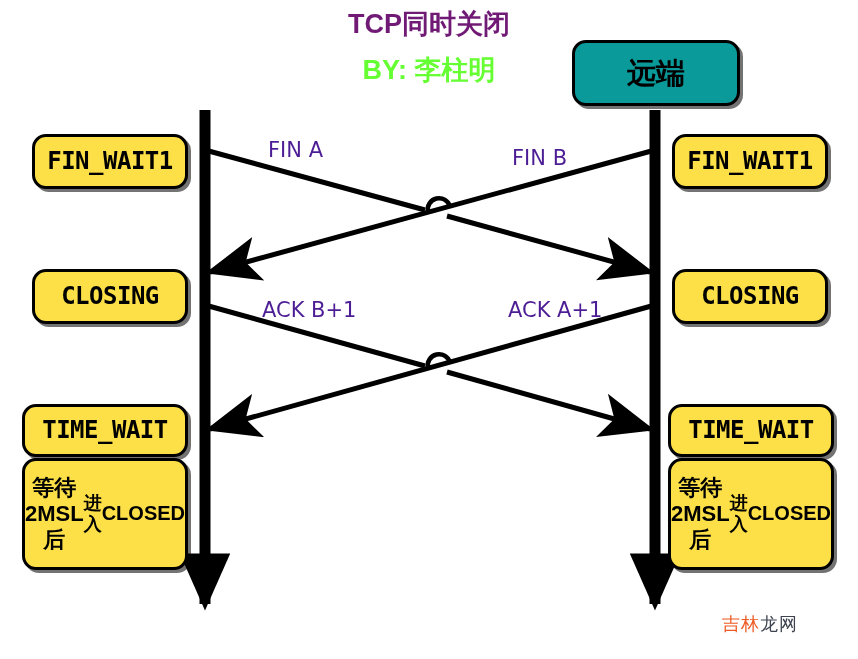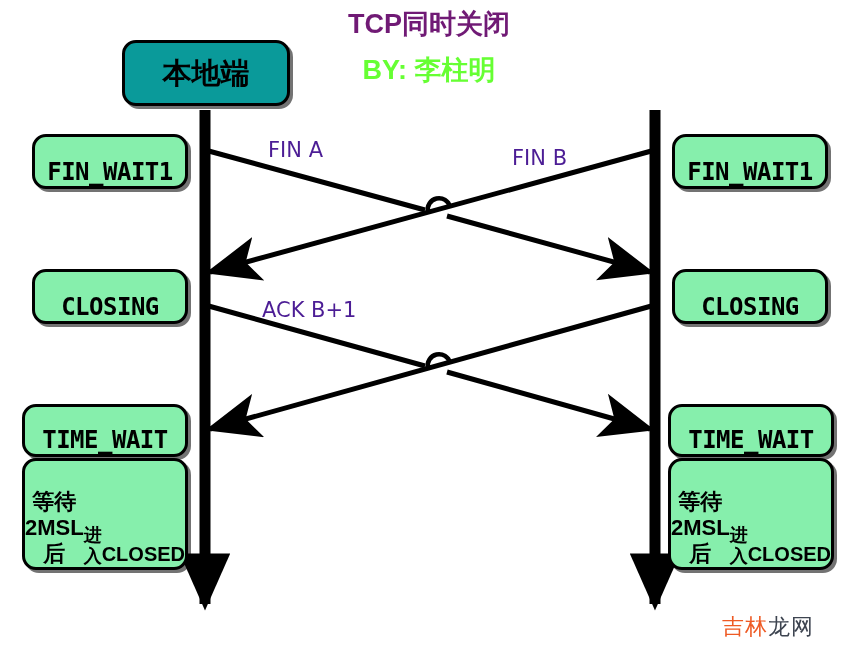--- a/index.html
+++ b/index.html
@@ -63,27 +63,26 @@
     box-shadow: 3px 3px 0px rgba(0,0,0,0.55);
     line-height: 1.18;
   }
   .endpoint-box {
     background: #0a9a9a;
     font-size: 29px;
     font-weight: bold;
     color: #000000;
   }
   .state-box {
-    background: #86efac;
+    background: #fde047;
     font-size: 24px;
     font-weight: bold;
     color: #000000;
     font-family: "DejaVu Sans Mono", "Liberation Mono", monospace;
     letter-spacing: -0.5px;
-    align-items: flex-end;
   }
   .state-box.multiline {
     font-family: "Liberation Sans", "DejaVu Sans", sans-serif;
     letter-spacing: 0px;
   }
   .state-box.multiline .ln0 { font-size: 22px; font-weight: bold; }
   .state-box.multiline .ln1 { font-size: 18px; font-weight: bold; }
   .state-box.multiline .ln2 { font-size: 20px; font-weight: bold; }
 
   
@@ -93,21 +92,21 @@
     color: #4c1d95;
     white-space: nowrap;
     font-family: "DejaVu Sans", "Liberation Sans", sans-serif;
   }
 
   
   .watermark {
     position: absolute;
     left: 722px;
     top: 612px;
-    font-size: 22px;
+    font-size: 18px;
     white-space: nowrap;
     letter-spacing: 1px;
   }
   .watermark .wm-a { color: #ee5a24; }
   .watermark .wm-b { color: #3d4450; }
 </style>
 </head>
 <body>
 
 <div id="canvas">
@@ -146,24 +145,24 @@
       <path d="M205,305 L425,366 M447,372 L650,429" stroke="#000000" stroke-width="5" fill="none" marker-end="url(#ah)"></path>
     </g>
 
     <g>
       <path d="M655,305 L210,429" stroke="#000000" stroke-width="5" fill="none" marker-end="url(#ah)"></path>
     </g>
 
     <path d="M428,368 A11,11 0 0,1 450,363" stroke="#000000" stroke-width="4.5" fill="none"></path>
   </svg>
 
-  <div class="node-box endpoint-box" style="left:122px; top:40px; width:168px; height:66px;">
-    <span>本地端</span>
-  </div>
-
+
+  <div class="node-box endpoint-box" style="left:572px; top:40px; width:168px; height:66px;">
+    <span>远端</span>
+  </div>
 
   <div class="node-box state-box" style="left:32px; top:134px; width:156px; height:55px;">
     <span>FIN_WAIT1</span>
   </div>
 
   <div class="node-box state-box" style="left:32px; top:269px; width:156px; height:55px;">
     <span>CLOSING</span>
   </div>
 
   <div class="node-box state-box" style="left:22px; top:404px; width:166px; height:53px;">
@@ -190,18 +189,19 @@
 
   <div class="node-box state-box multiline" style="left:668px; top:458px; width:166px; height:112px;">
     <span class="ln0">等待2MSL后</span>
     <span class="ln1">进入</span>
     <span class="ln2">CLOSED</span>
   </div>
 
   <div class="arrow-label" style="left:268px; top:138px;">FIN A</div>
   <div class="arrow-label" style="left:512px; top:146px;">FIN B</div>
   <div class="arrow-label" style="left:262px; top:298px;">ACK B+1</div>
+  <div class="arrow-label" style="left:508px; top:298px;">ACK A+1</div>
 
   <div class="watermark">
     <span class="wm-a">吉林</span><span class="wm-b">龙网</span>
   </div>
 
 </div>
 
 </body></html>

